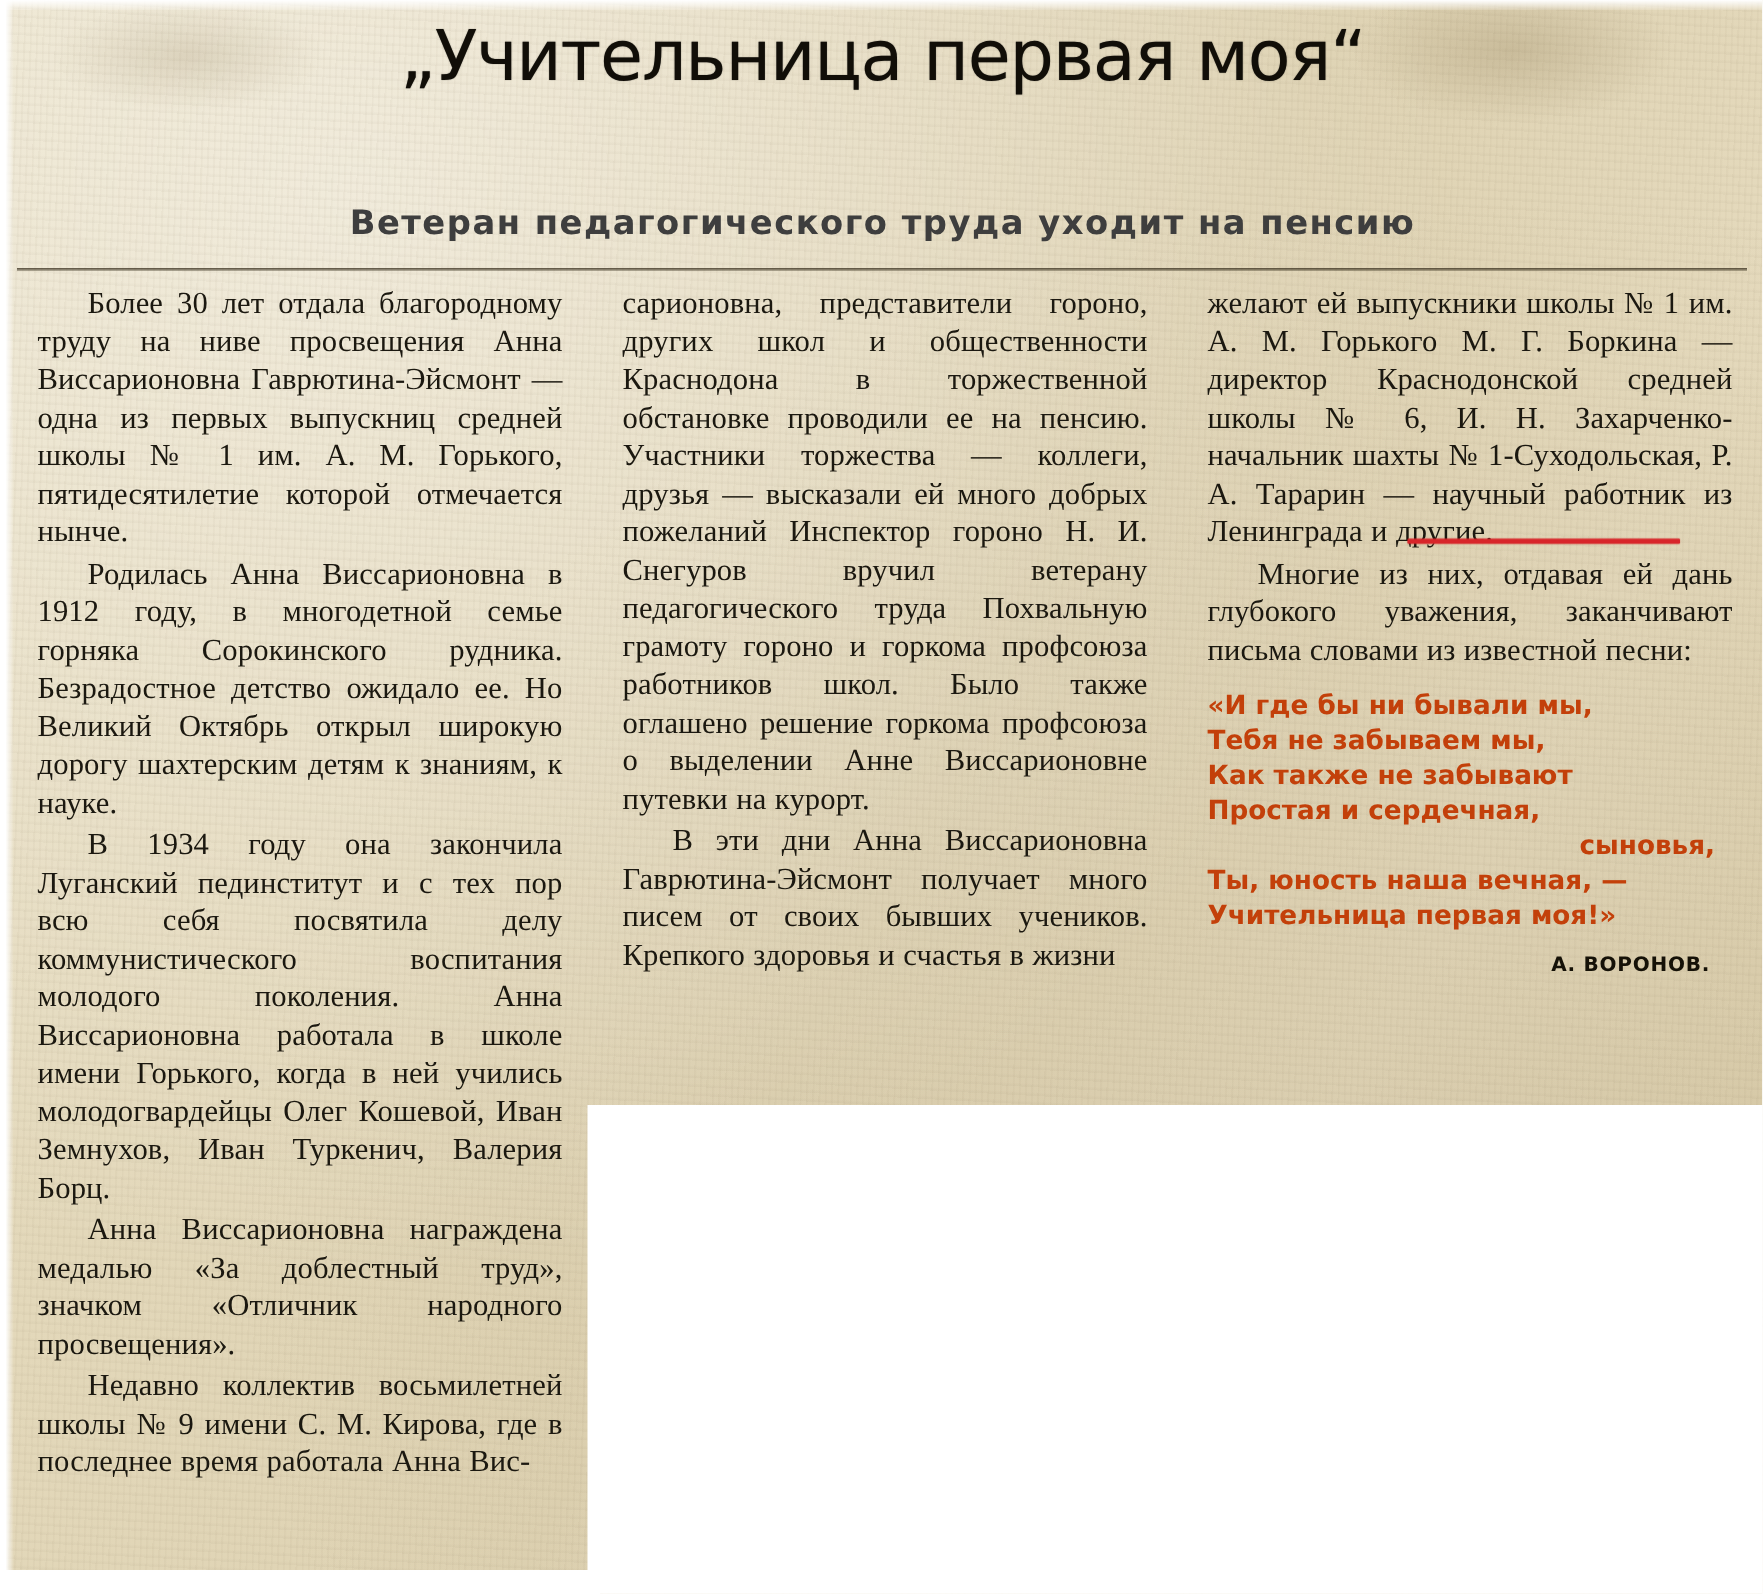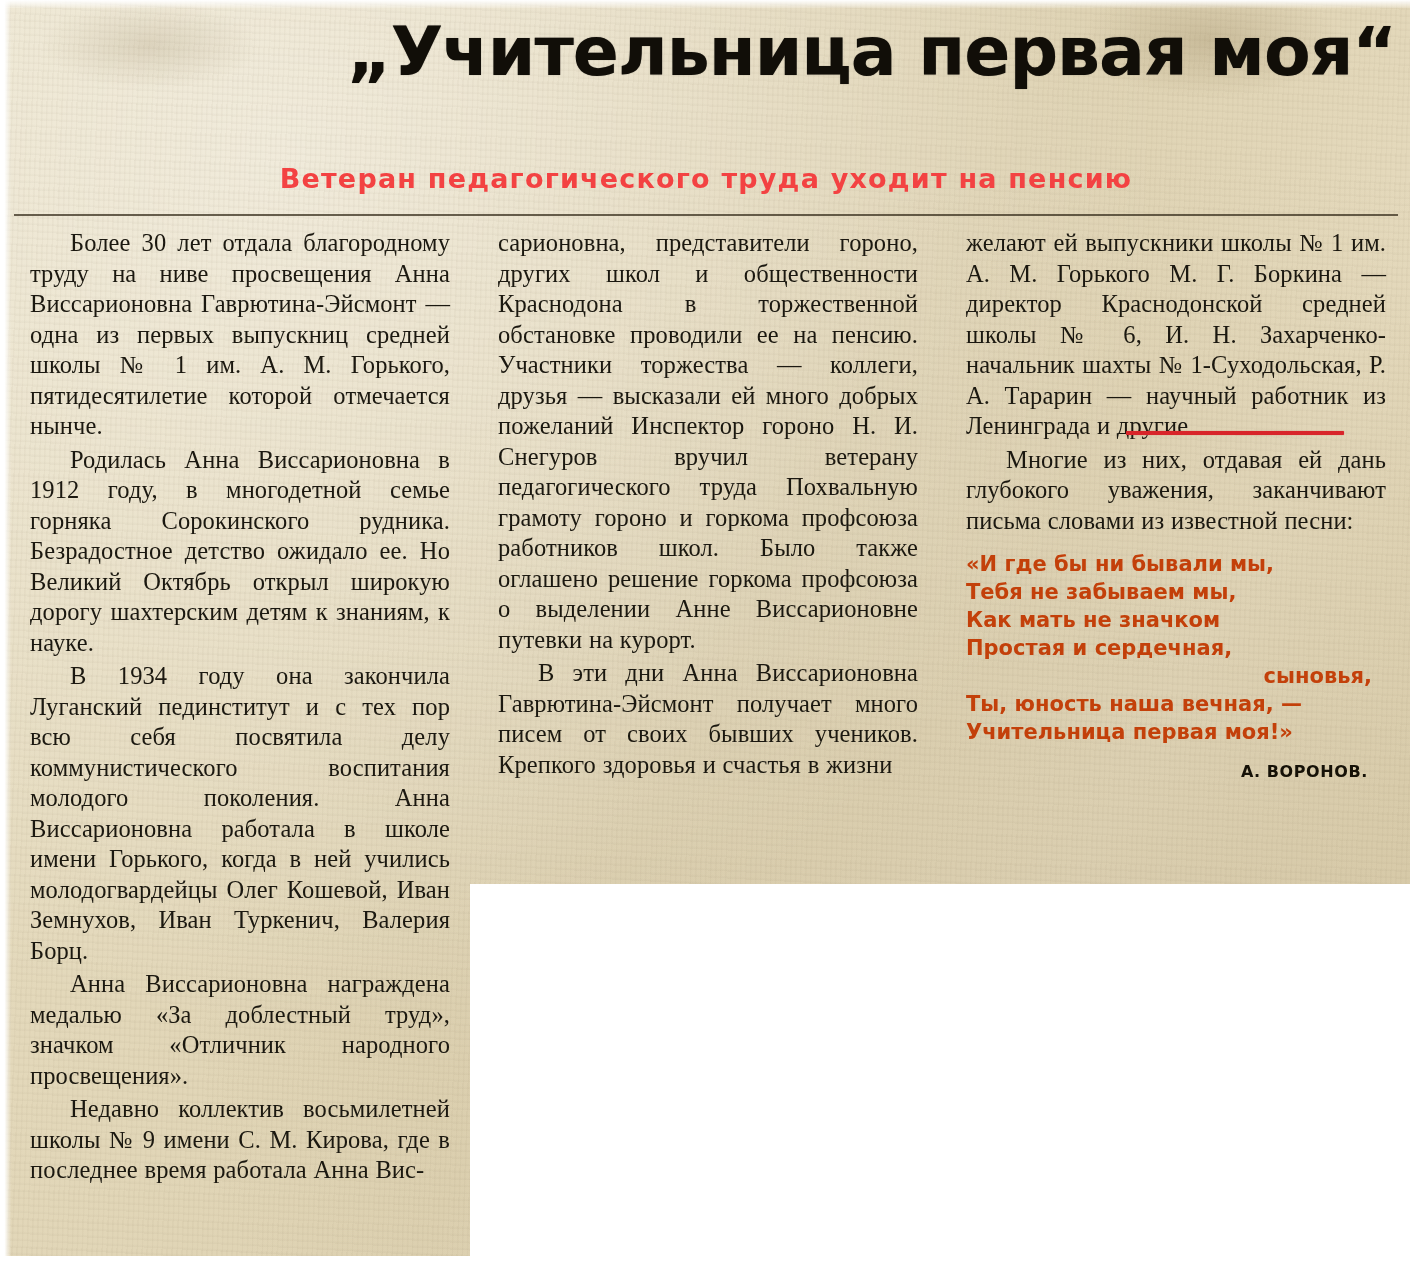--- a/index.html
+++ b/index.html
@@ -91,42 +91,42 @@
     z-index: 4;
     padding: 0;
   }
 
   
   .headline {
     position: absolute;
     left: 16px;
     top: 18px;
     width: 1380px;
-    text-align: right;
-    font-family: "DejaVu Sans", sans-serif;
-    font-weight: 700;
-    font-size: 68px;
+    text-align: center;
+    font-family: "DejaVu Sans", sans-serif;
+    font-weight: 400;
+    font-size: 56px;
     letter-spacing: -1px;
     color: #15120c;
     line-height: 1.0;
     white-space: nowrap;
     text-shadow: 0 0 1px rgba(0,0,0,0.45);
   }
 
   .subhead {
     position: absolute;
     left: 16px;
     top: 163px;
     width: 1380px;
     text-align: center;
     font-family: "DejaVu Sans", sans-serif;
     font-weight: 700;
     font-size: 27px;
     letter-spacing: 1.2px;
-    color: #ef4444;
+    color: #404040;
     white-space: nowrap;
   }
 
   .rule {
     position: absolute;
     left: 14px;
     top: 214px;
     width: 1384px;
     height: 2px;
     background: #39301f;
@@ -236,21 +236,21 @@
         <p>В эти дни Анна Виссарионовна Гаврютина-Эйсмонт получает много писем от своих бывших учеников. Крепкого здоровья и счастья в жизни</p>
       </div>
 
       <div class="col">
         <p class="noindent">желают ей выпускники школы № 1 им. А. М. Горького М. Г. Боркина — директор Краснодонской средней школы № 6, И. Н. Захарченко-начальник шахты № 1-Суходольская, Р. А. Тарарин — научный работник из Ленинграда и другие.</p>
         <p>Многие из них, отдавая ей дань глубокого уважения, заканчивают письма словами из известной песни:</p>
 
         <div class="song">
           <span class="line">«И где бы ни бывали мы,</span>
           <span class="line">Тебя не забываем мы,</span>
-          <span class="line">Как мать не значком</span>
+          <span class="line">Как также не забывают</span>
           <span class="line">Простая и сердечная,</span>
           <span class="line indent-right">сыновья,</span>
           <span class="line">Ты, юность наша вечная, —</span>
           <span class="line">Учительница первая моя!»</span>
         </div>
 
         <div class="byline">А. ВОРОНОВ.</div>
       </div>
 
     </div>

